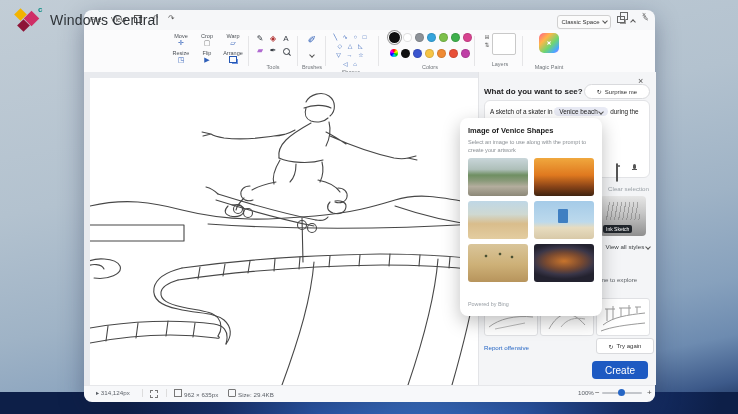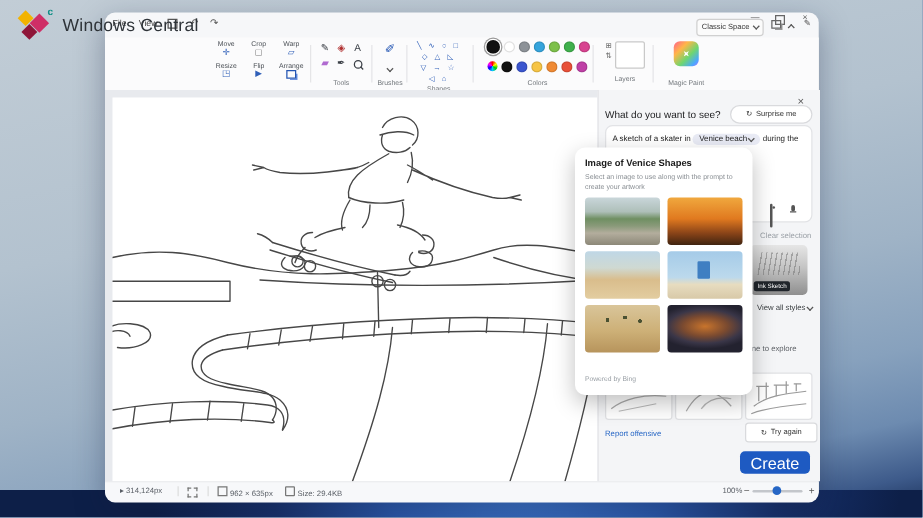--- a/index.html
+++ b/index.html
@@ -45,21 +45,21 @@
     background:linear-gradient(135deg,#ff5f8f,#ffb648 30%,#6fd66f 60%,#4aa8ff 85%,#b06fff);}
   .magicic::after{content:"";position:absolute;left:7px;top:7px;width:6px;height:6px;background:#fff;transform:rotate(45deg);
     clip-path:polygon(50% 0,62% 38%,100% 50%,62% 62%,50% 100%,38% 62%,0 50%,38% 38%);}
   
   .canvas-area{left:84px;top:72px;width:394px;height:313px;background:#e8eaee;}
   .canvas{left:90px;top:78px;width:388px;height:307px;background:#fff;}
   .canvas svg{display:block;}
   
   .sidebar{left:478px;top:72px;width:177px;height:313px;background:#f4f5f7;border-left:1px solid #e3e4e7;}
   .close-x{left:638px;top:76px;font-size:9px;color:#555;}
-  .sb-head{left:484px;top:87px;font-size:8px;font-weight:normal;color:#1d1d1f;}
+  .sb-head{left:484px;top:87px;font-size:8px;font-weight:bold;color:#1d1d1f;}
   .pill{border:1px solid #d9dadd;border-radius:8px;background:#fff;font-size:6px;color:#333;
     display:flex;align-items:center;justify-content:center;gap:3px;}
   .surprise{left:584px;top:84px;width:64px;height:13px;}
   .promptbox{left:484px;top:100px;width:164px;height:76px;background:#fff;border:1px solid #e2e3e6;border-radius:6px;}
   .prompt-line{left:490px;top:107px;width:154px;font-size:6.4px;color:#222;line-height:1.7;}
   .chip{background:#e9ebf5;border-radius:7px;padding:1px 5px;white-space:nowrap;}
   .pm-ic{top:164px;width:8px;height:7px;}
   .img-ic{left:616px;border:1px solid #555;border-radius:1px;position:relative;}
   .img-ic::after{content:"";position:absolute;left:1px;top:1px;width:2px;height:2px;border-radius:50%;background:#555;}
   .mic-ic{left:629px;position:relative;}
@@ -70,21 +70,21 @@
     background:linear-gradient(180deg,#e6e6e6 0%,#c4c4c4 45%,#8f8f8f 100%);}
   .stylecard::before{content:"";position:absolute;left:6px;top:6px;width:34px;height:18px;
     background:repeating-linear-gradient(100deg,transparent 0 3px,#6e6e6e 3px 4px);opacity:.5;}
   .stylelabel{position:absolute;left:3px;bottom:3px;background:#20252b;color:#fff;font-size:5px;border-radius:2px;padding:1px 3px;}
   .viewall{left:580px;top:243px;width:70px;text-align:right;font-size:6.2px;color:#3c4043;}
   .explore{left:598px;top:276px;font-size:6.2px;color:#5f6368;}
   .resthumb{top:298px;width:52px;height:36px;background:#fff;border:1px solid #e0e1e4;border-radius:3px;overflow:hidden;}
   .report{left:484px;top:344px;font-size:6.2px;color:#2666c5;}
   .tryagain{left:596px;top:338px;width:56px;height:14px;border-radius:3px;}
   .createbtn{left:592px;top:361px;width:56px;height:18px;border-radius:4px;background:#1e5ac2;color:#fff;
-    font-size:13px;display:flex;align-items:center;justify-content:center;}
+    font-size:10px;display:flex;align-items:center;justify-content:center;}
   
   .popup{left:460px;top:118px;width:142px;height:198px;background:#fff;border-radius:8px;
     box-shadow:0 6px 18px rgba(0,0,0,.25);z-index:6;}
   .pop-title{left:468px;top:126px;font-size:7.5px;font-weight:bold;color:#1a1a1a;z-index:7;}
   .pop-sub{left:468px;top:138px;width:128px;font-size:5.6px;color:#8a8f94;line-height:1.45;z-index:7;}
   .pgrid{left:468px;top:158px;width:126px;display:grid;grid-template-columns:60px 60px;gap:5px 6px;z-index:7;}
   .pt{width:60px;height:38px;border-radius:3px;}
   .pt1{background:linear-gradient(180deg,#c9d6da 0%,#aebfb9 30%,#6f8f62 45%,#8a9a7a 60%,#b3ad9d 75%,#8c8878 100%);}
   .pt2{background:linear-gradient(180deg,#f0a83e 0%,#e0791f 45%,#8a4418 75%,#402410 100%);}
   .pt3{background:linear-gradient(180deg,#bfd7e6 0%,#cfd9d2 35%,#d9bd8c 60%,#e3cda0 100%);}

